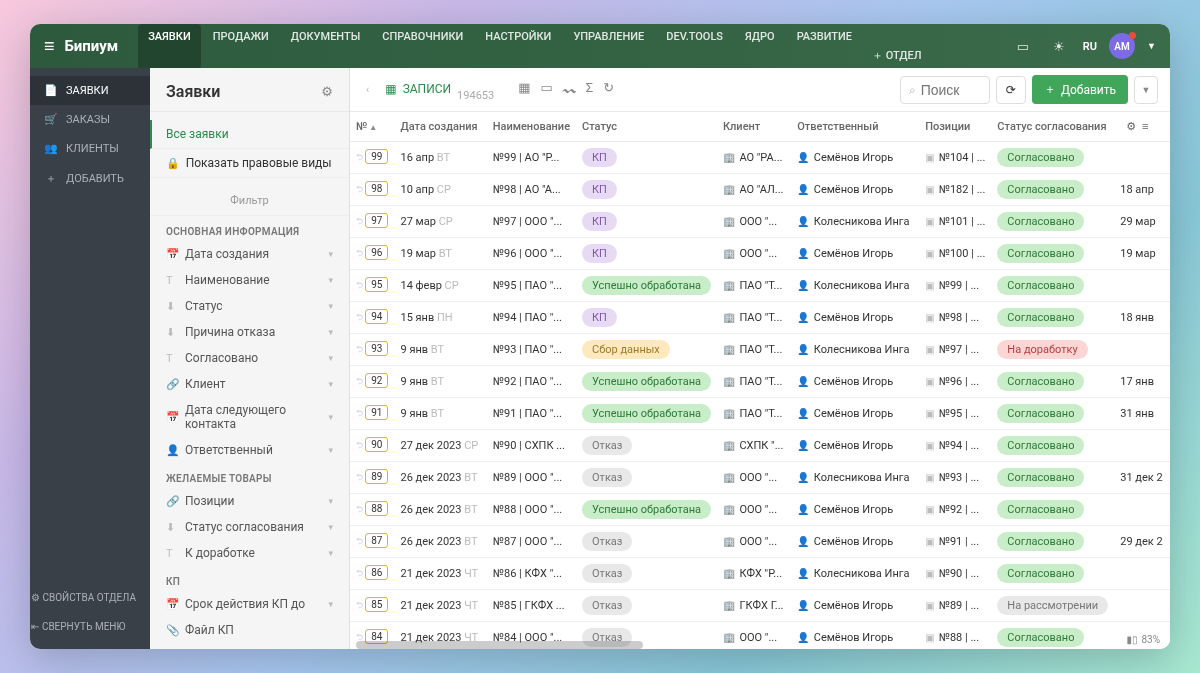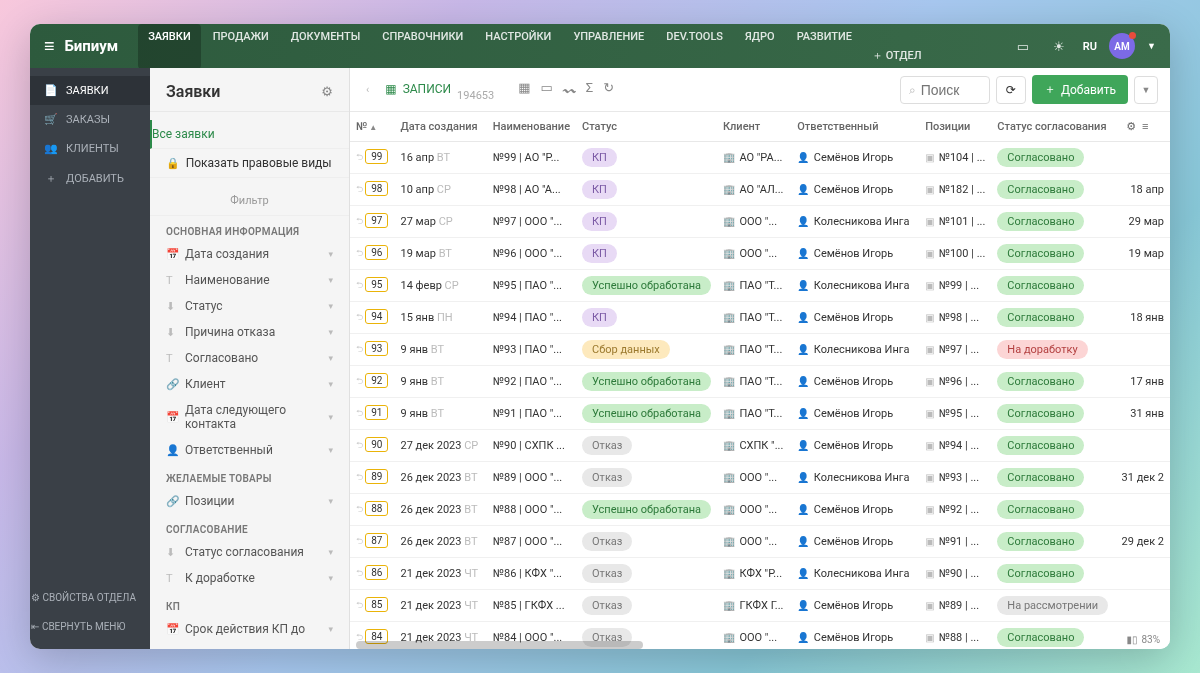--- a/index.html
+++ b/index.html
@@ -90,21 +90,21 @@
   padding: 14px 16px 10px; border-bottom: 1px solid #e8e8e8;
 }
 .sidebar-title { font-size: 16px; font-weight: 600; }
 .gear { cursor: pointer; color: #888; font-size: 13px; }
 .sidebar-section { padding: 8px 0; }
 .view-item {
   display: flex; align-items: center; gap: 6px;
   padding: 7px 16px; font-size: 12px; cursor: pointer;
   border-bottom: 1px solid #eee;
 }
-.view-item.active { color: #2d8a4a; border-left: 2px solid #2d8a4a; padding-left: 0; }
+.view-item.active { color: #2d8a4a; border-left: 2px solid #2d8a4a; padding-left: 14px; }
 .view-icon { color: #aaa; font-size: 11px; }
 .filter-label { text-align: center; padding: 8px; color: #999; font-size: 11px; border-bottom: 1px solid #eee; }
 .group-label { padding: 10px 16px 4px; font-size: 10px; font-weight: 600; color: #777; text-transform: uppercase; letter-spacing: 0.3px; }
 .filter-item {
   display: flex; align-items: center; gap: 7px;
   padding: 6px 16px; font-size: 12px; color: #555; cursor: pointer;
 }
 .filter-item .fi-icon { color: #bbb; width: 12px; font-size: 11px; }
 .filter-item .fi-chev { margin-left: auto; color: #bbb; font-size: 9px; }
 
@@ -157,21 +157,21 @@
 .col-n .nval { border: 1px solid #eab308; padding: 1px 5px; border-radius: 3px; font-size: 10px; text-align: right; }
 .col-n .link-ic { color: #ccc; font-size: 9px; margin-right: 2px; }
 .col-date { width: 100px; }
 .col-date .wd { color: #bbb; }
 .col-name { width: 85px; }
 .col-status { width: 130px; }
 .col-client { width: 80px; }
 .col-resp { width: 140px; }
 .col-pos { width: 70px; }
 .col-agree { width: 110px; }
-.col-extra { width: 60px; color:#888;text-align:right; }
+.col-extra { width: 60px; color:#888; }
 .th-tools { text-align: right; color: #aaa; }
 .th-tools span { margin-left: 6px; cursor: pointer; }
 
 .pill {
   display: inline-block; padding: 3px 10px; border-radius: 12px; font-size: 11px;
 }
 .pill-kp { background: #e8daf5; color: #7c5ba6; }
 .pill-success { background: #c8edc8; color: #2d7a3a; }
 .pill-gather { background: #fde9bd; color: #9c7a2e; }
 .pill-refuse { background: #e8e8e8; color: #777; }
@@ -301,21 +301,20 @@
             <span class="fi-icon">👤</span>
             <span>Ответственный</span>
             <span class="fi-chev">▾</span>
           </div>
           <div class="group-label">ЖЕЛАЕМЫЕ ТОВАРЫ</div>
           <div class="filter-item">
             <span class="fi-icon">🔗</span>
             <span>Позиции</span>
             <span class="fi-chev">▾</span>
           </div>
-          <div class="group-label">СОГЛАСОВАНИЕ</div>
           <div class="filter-item">
             <span class="fi-icon">⬇</span>
             <span>Статус согласования</span>
             <span class="fi-chev">▾</span>
           </div>
           <div class="filter-item">
             <span class="fi-icon">T</span>
             <span>К доработке</span>
             <span class="fi-chev">▾</span>
           </div>

